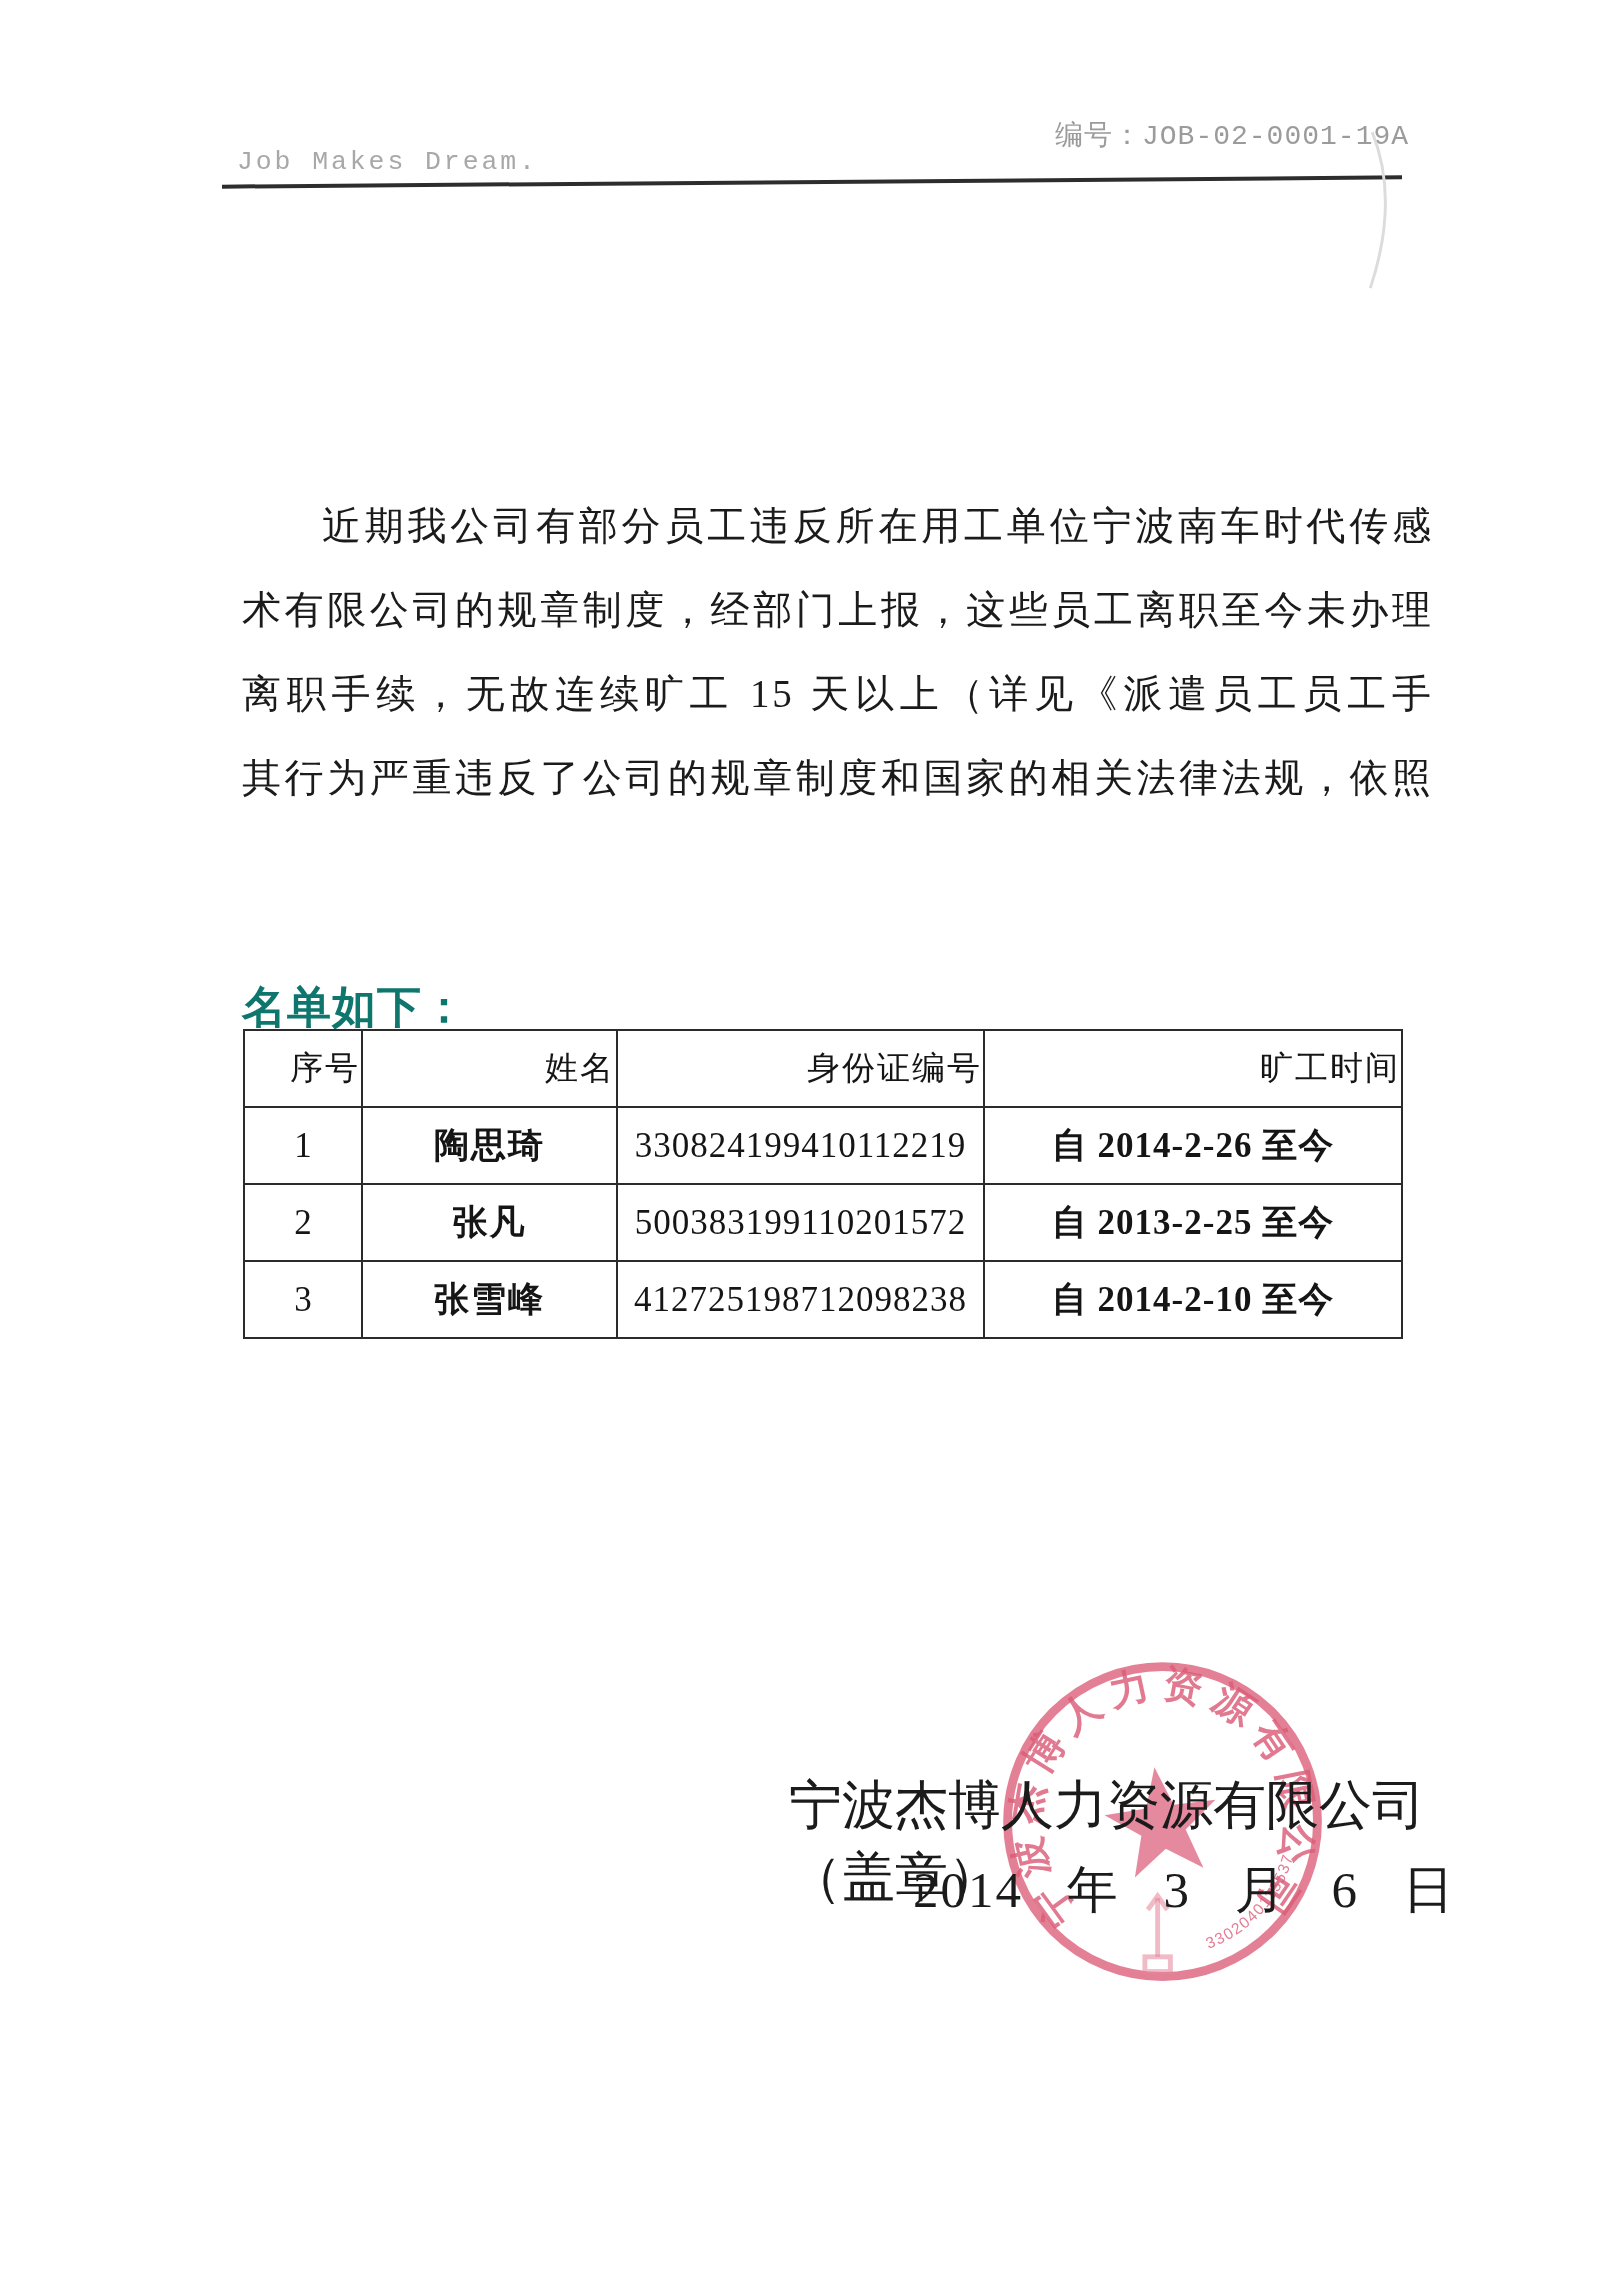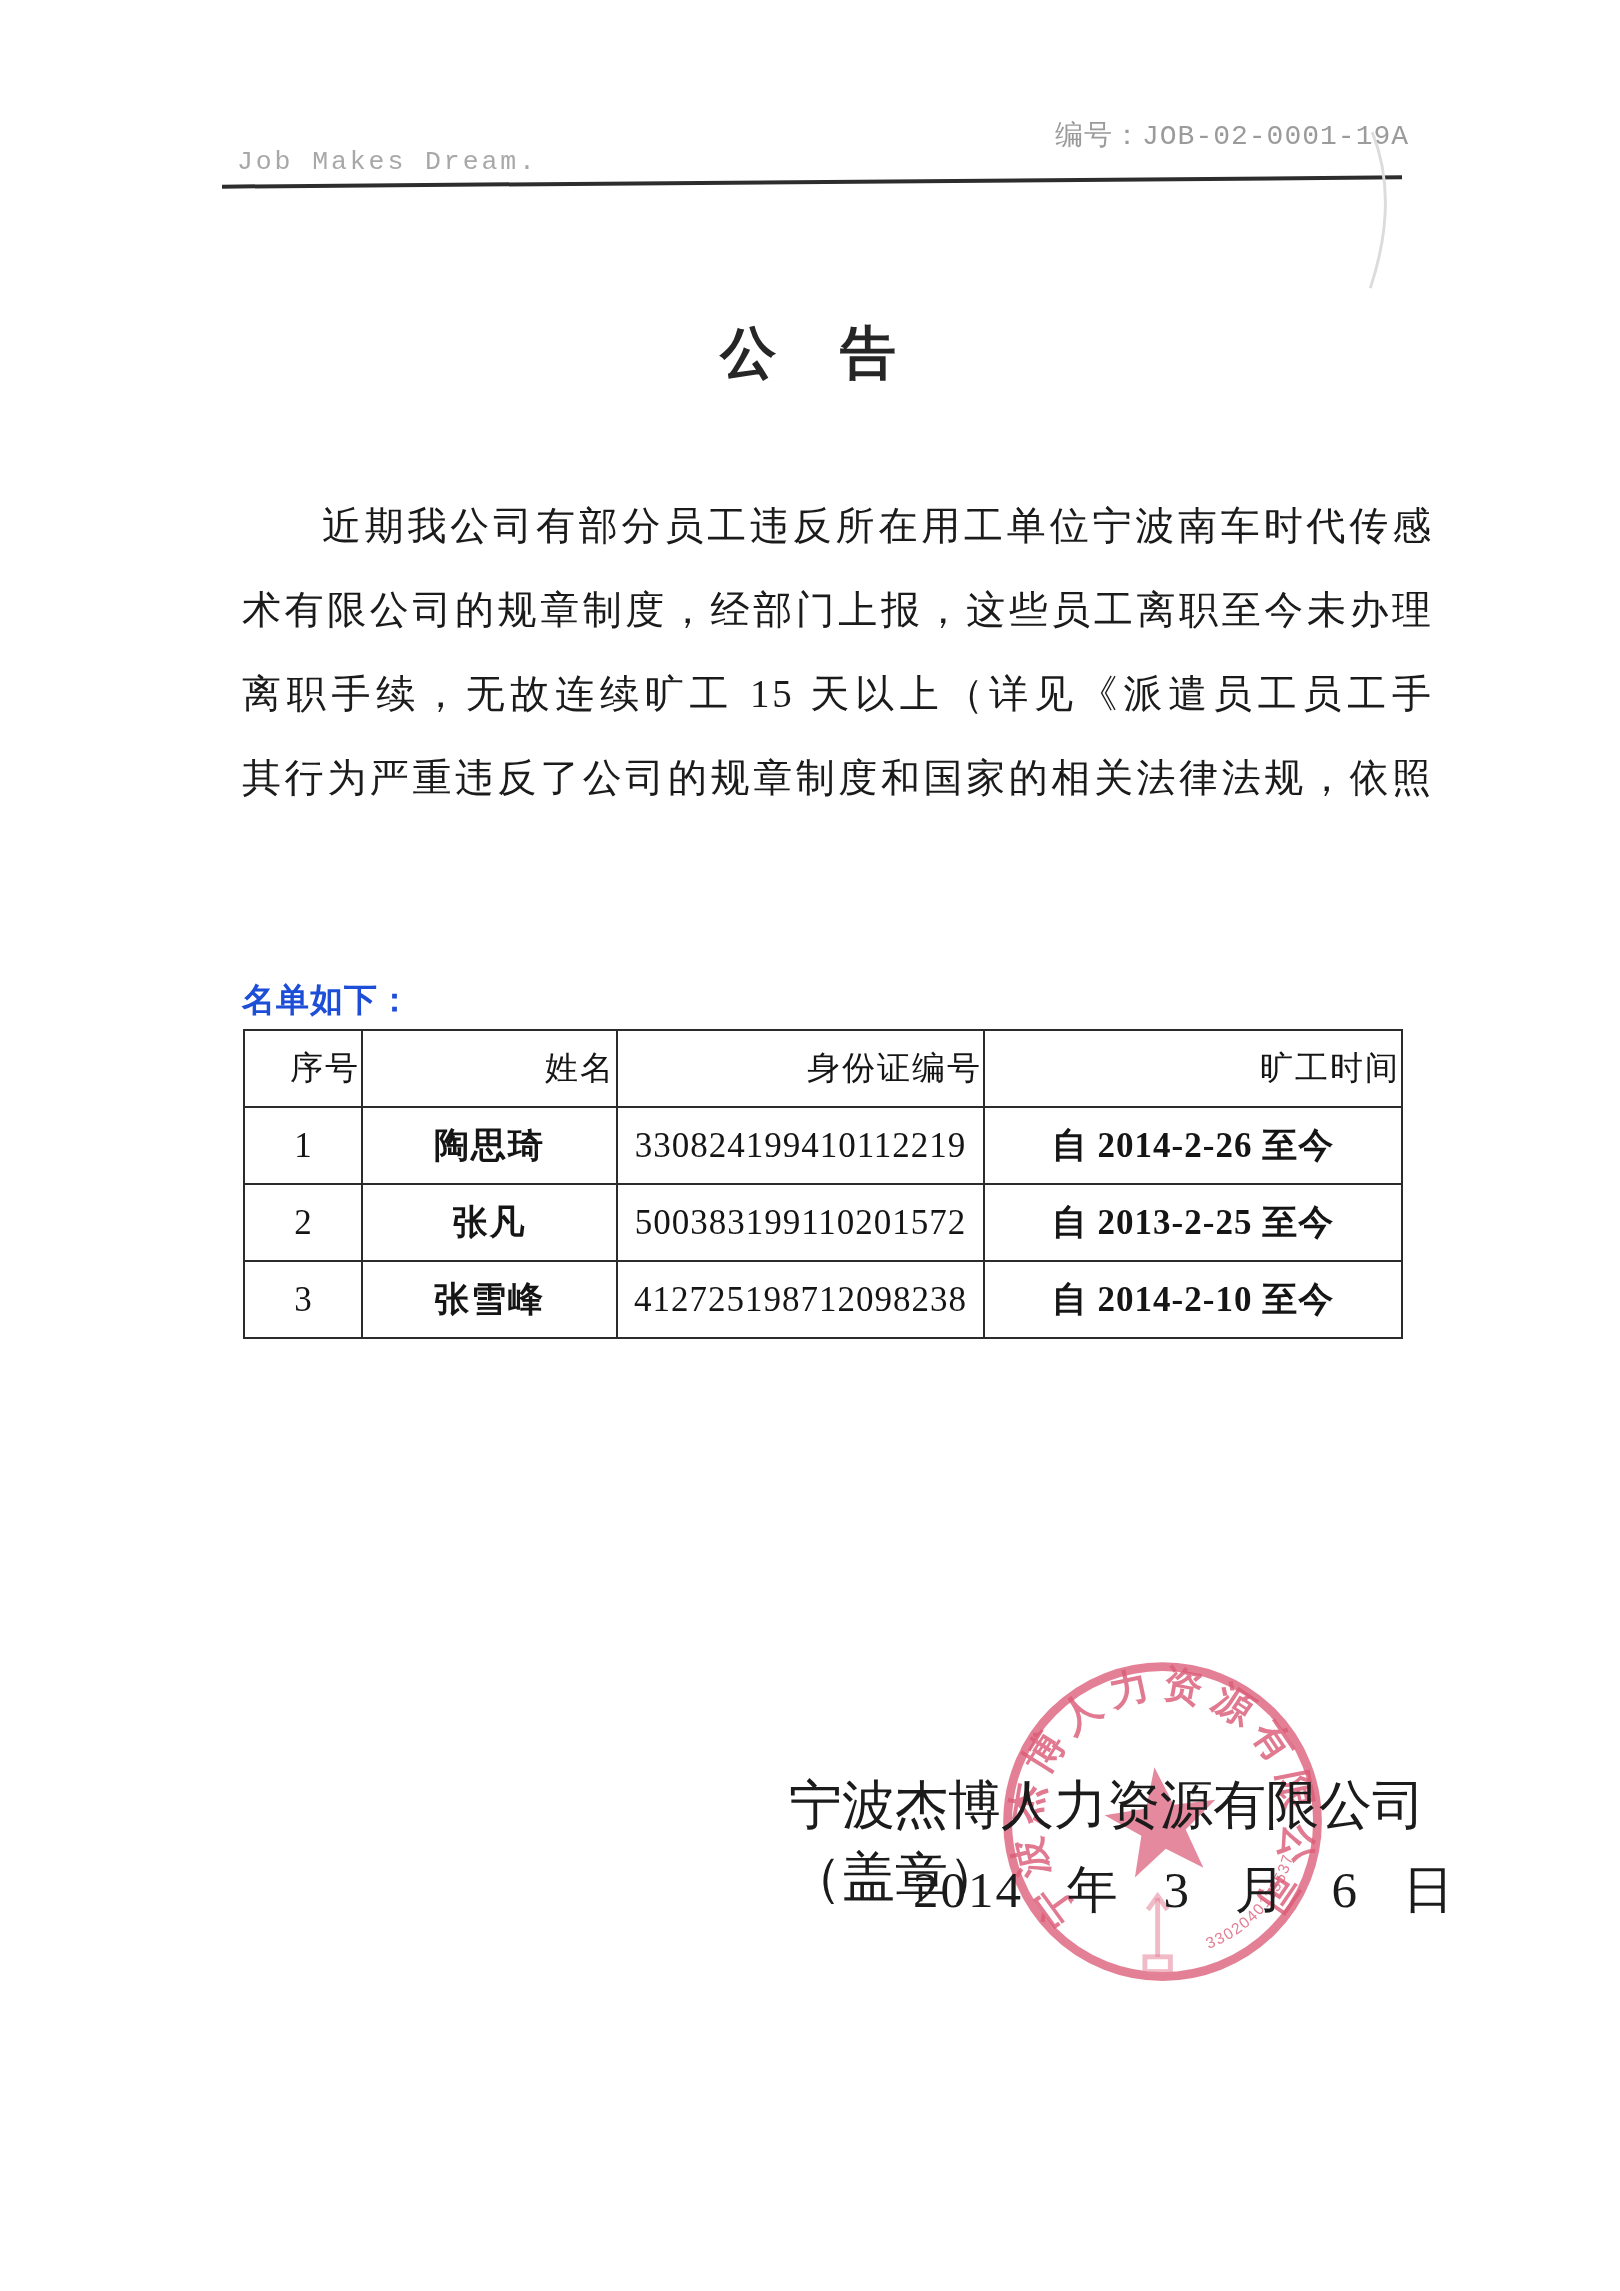--- a/index.html
+++ b/index.html
@@ -42,21 +42,21 @@
     left:242px;top:484px;width:1192px;
     font-size:39px;line-height:84px;letter-spacing:2.9px;color:#1b1b1b;
   }
   .para .line{text-align:justify;text-align-last:justify;height:84px;overflow:hidden;}
   .para .line.first{text-indent:2.05em;}
   .para .line.last{text-align:left;text-align-last:left;}
 
   
   .list-label{
     left:242px;top:978px;
-    font-size:33px;font-weight:bold;letter-spacing:1px;color:#1d4ed8;
+    font-size:44px;font-weight:bold;letter-spacing:1px;color:#0f766e;
   }
 
   
   table.roster{
     position:absolute;left:243px;top:1029px;
     border-collapse:collapse;table-layout:fixed;width:1157px;
     font-size:35px;color:#151515;
   }
   table.roster,
   table.roster th,
@@ -91,21 +91,20 @@
 <div class="page">
 
   <div class="abs slogan">Job Makes Dream.</div>
   <div class="abs docno">编号：JOB-02-0001-19A</div>
   <div class="abs rule"></div>
 
   <svg class="abs artifact" width="78" height="176" viewBox="0 0 80 180">
     <path d="M30 5 Q58 75 28 165" fill="none" stroke="#dcdcdc" stroke-width="3"></path>
   </svg>
 
-  <div class="abs title">公　告</div>
 
   <div class="abs para">
     <div class="line first">近期我公司有部分员工违反所在用工单位宁波南车时代传感技</div>
     <div class="line">术有限公司的规章制度，经部门上报，这些员工离职至今未办理任何</div>
     <div class="line">离职手续，无故连续旷工 15 天以上（详见《派遣员工员工手册》），</div>
     <div class="line">其行为严重违反了公司的规章制度和国家的相关法律法规，依照规定</div>
   </div>
 
   <div class="abs list-label">名单如下：</div>
 

